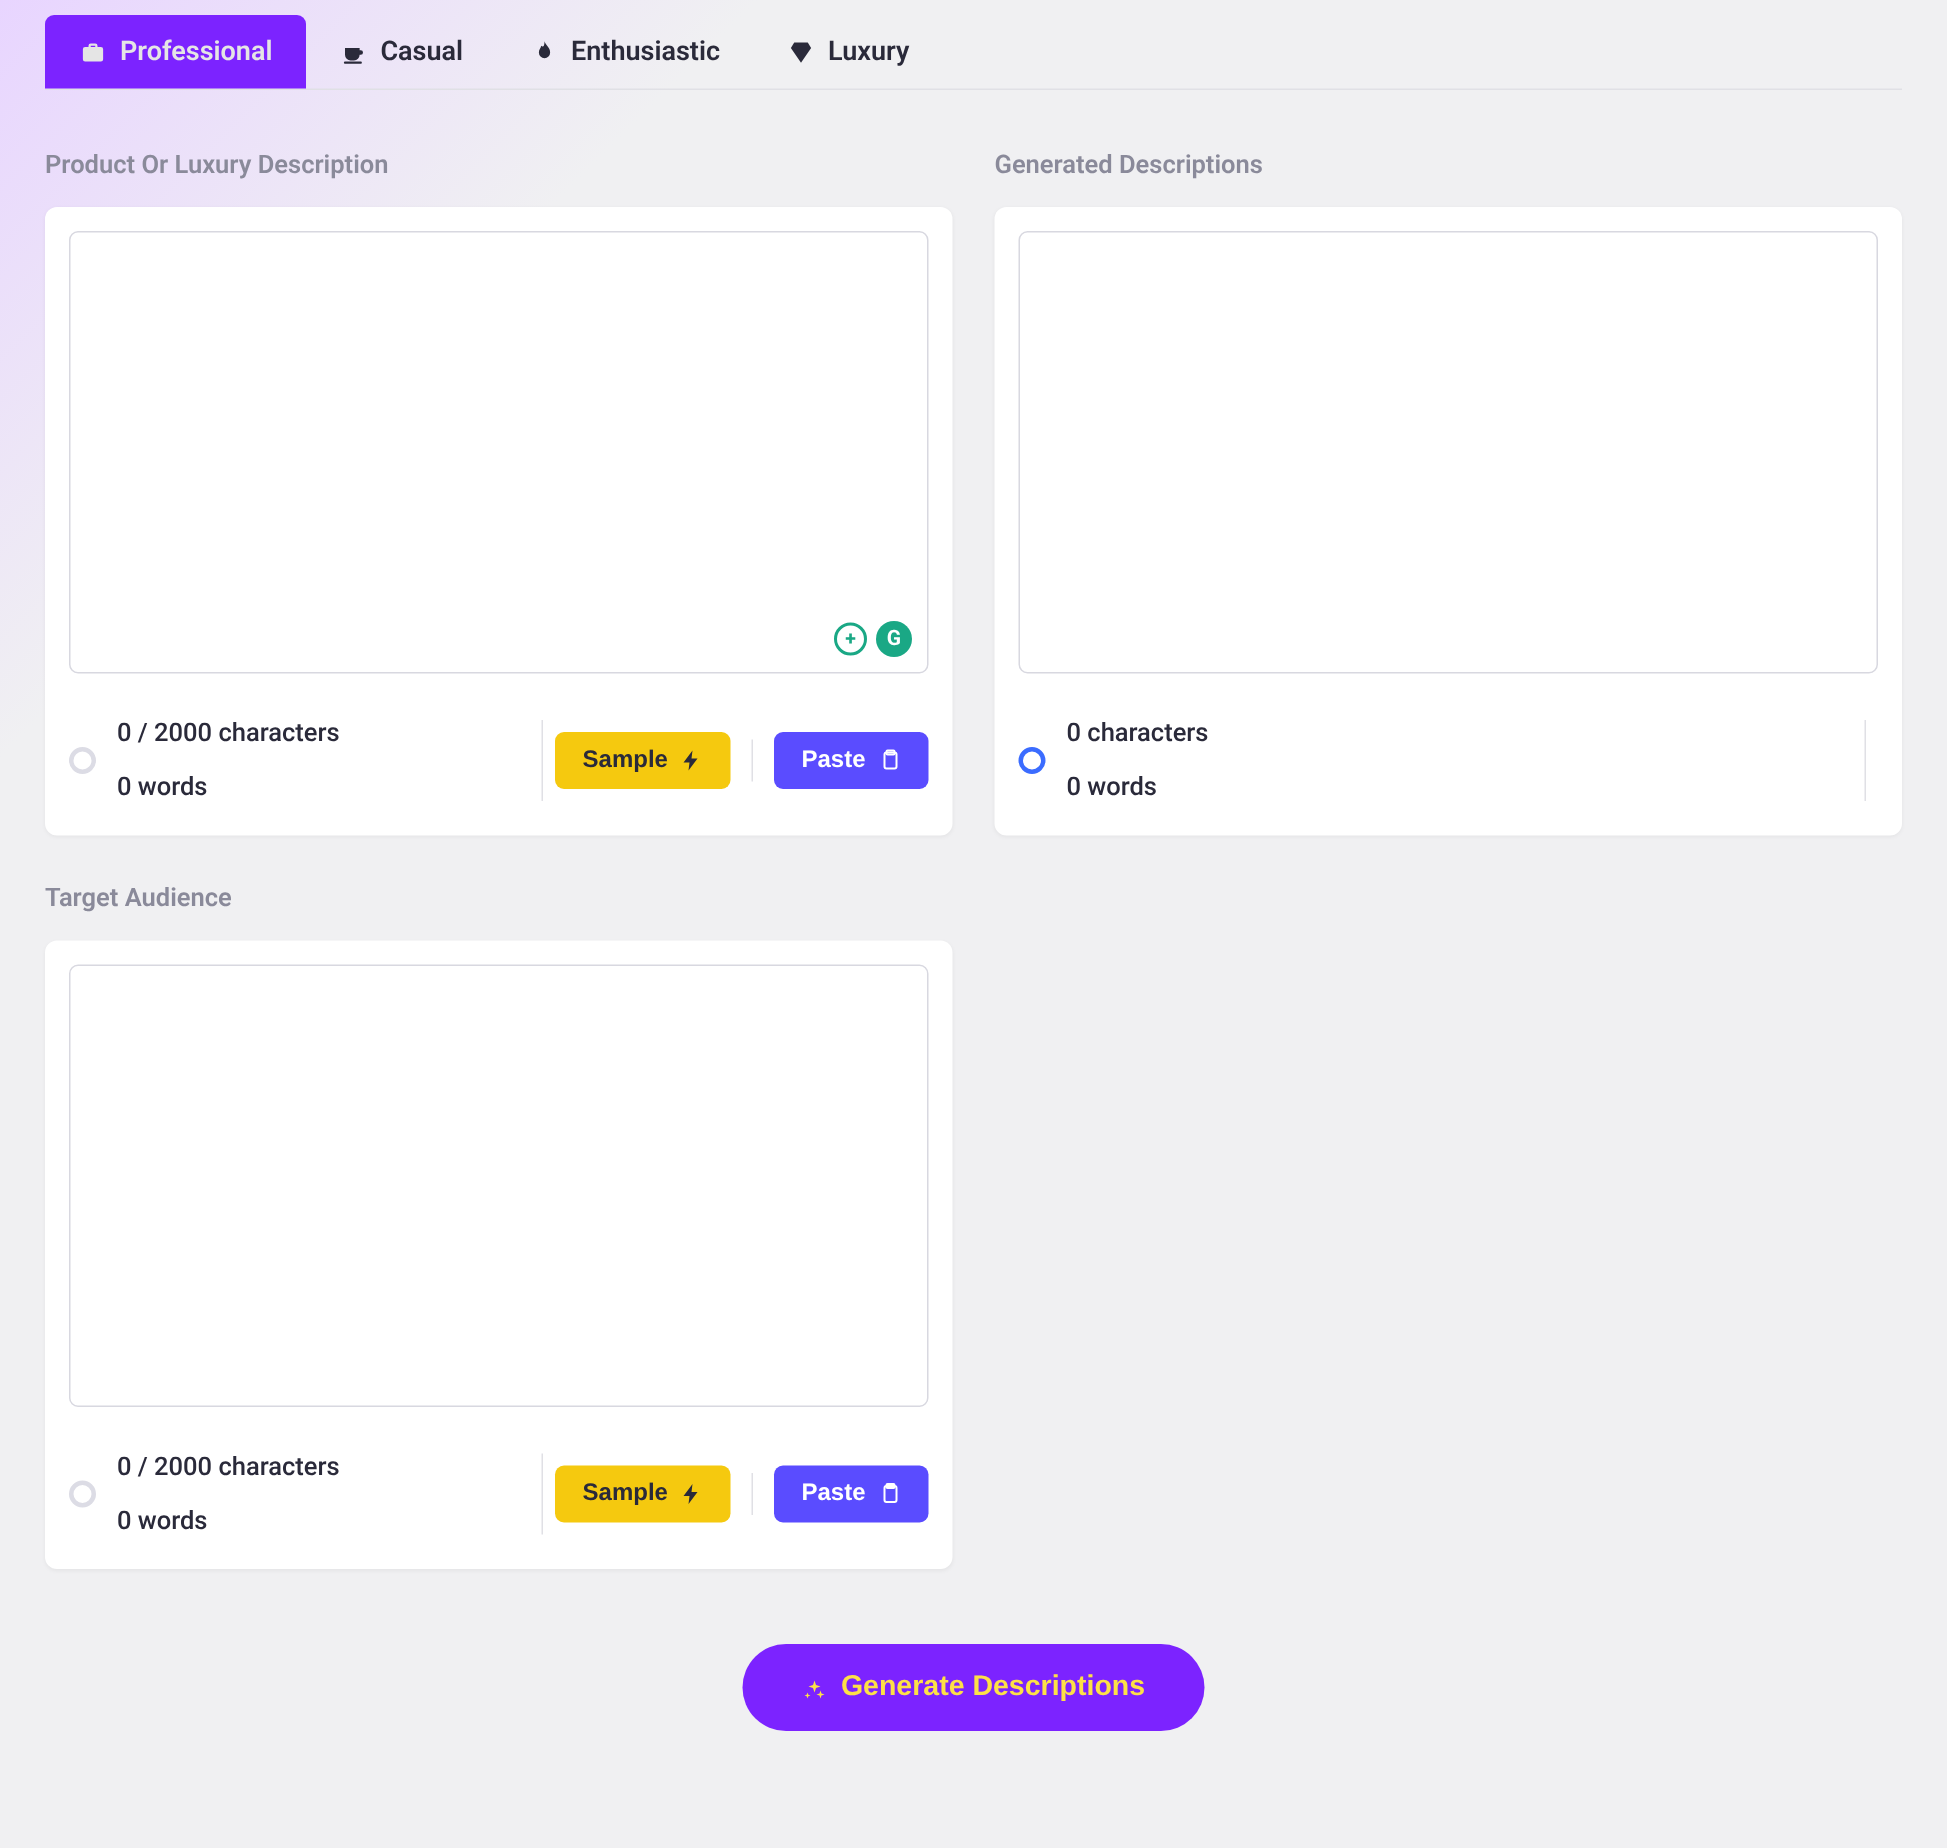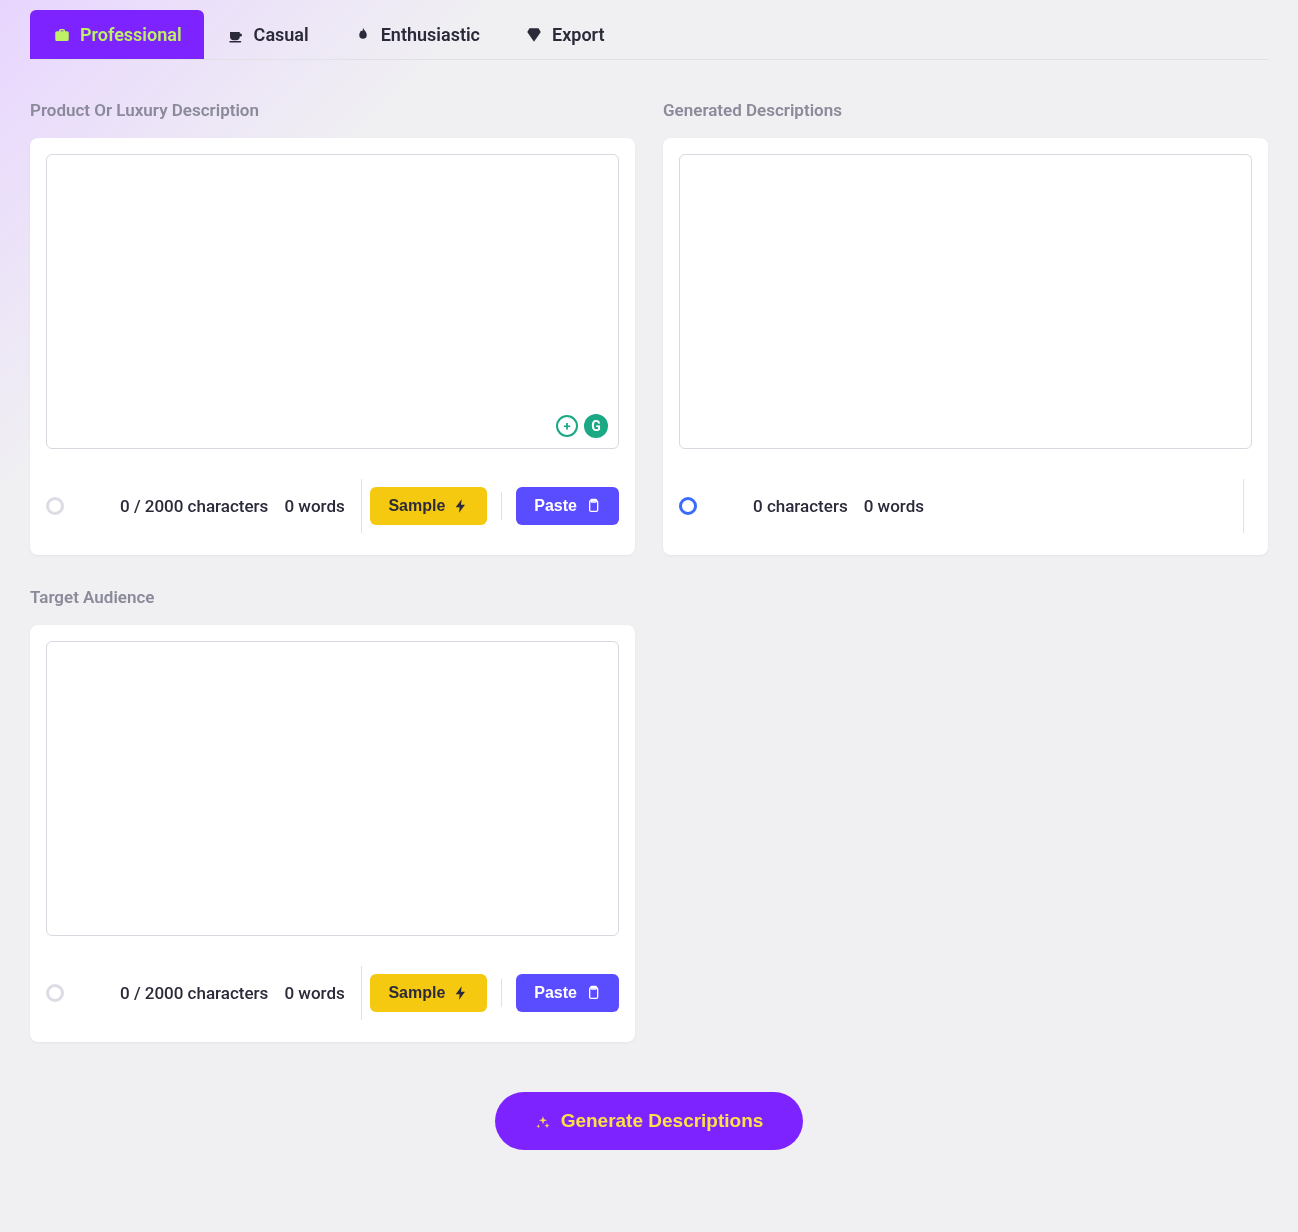--- a/index.html
+++ b/index.html
@@ -23,21 +23,21 @@
       gap: 8px;
       padding: 14px 22px;
       font-size: 18px;
       font-weight: 600;
       color: #2a2a3a;
       cursor: pointer;
       border-radius: 6px 6px 0 0;
     }
     .tab.active {
       background: #7c23ff;
-      color: #bef264;
+      color: #e5e5e5;
     }
     .tab-icon { width: 20px; height: 20px; display: inline-flex; align-items: center; justify-content: center; }
     .main-grid {
       display: grid;
       grid-template-columns: 1fr 1fr;
       gap: 28px;
       margin-top: 40px;
     }
     .col-left, .col-right { display:flex; flex-direction:column; }
     .section-title {
@@ -98,26 +98,25 @@
       flex: 1;
     }
     .status-circle {
       width: 18px; height: 18px;
       border-radius: 50%;
       border: 3px solid #dcdce5;
     }
     .status-circle.blue { border-color: #3b6cff; }
     .status-text {
       display: flex;
-      flex-direction: row;
+      flex-direction: column;
       gap: 16px;
       font-size: 17px;
       color: #2a2a3a;
       font-weight: 500;
-      margin-left: 42px;
     }
     .footer-sep {
       width: 1px;
       height: 54px;
       background: #e0e0e5;
       margin: 0 8px;
     }
     .footer-right {
       display: flex;
       align-items: center;
@@ -202,21 +201,21 @@
           </svg>
       </span>
       <span>Enthusiastic</span>
     </div>
     <div class="tab">
       <span class="tab-icon">
         <svg viewBox="0 0 24 24" width="18" height="18" fill="currentColor">
             <path d="M6 3h12l3 5-9 13L3 8l3-5z"></path>
           </svg>
       </span>
-      <span>Export</span>
+      <span>Luxury</span>
     </div>
   </div>
 
   <div class="main-grid">
 
     <div class="col-left">
 
       <div>
         <div class="section-title">Product Or Luxury Description</div>
         <div class="card">

